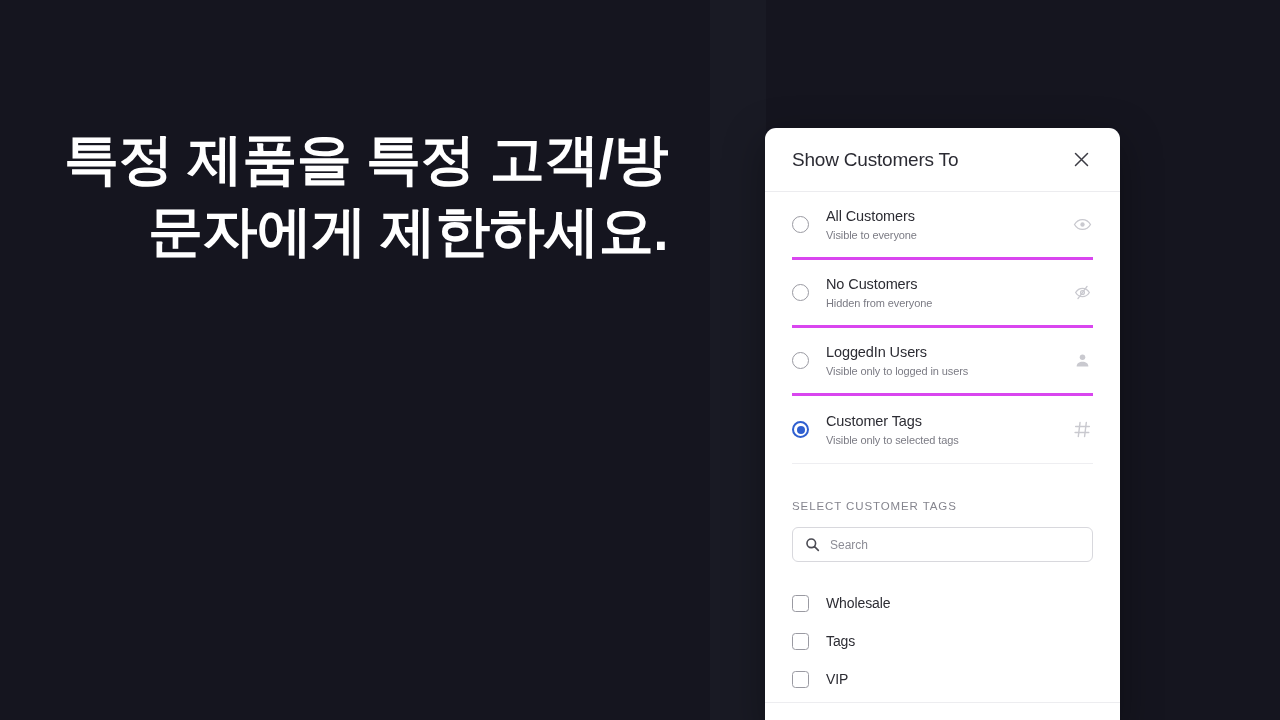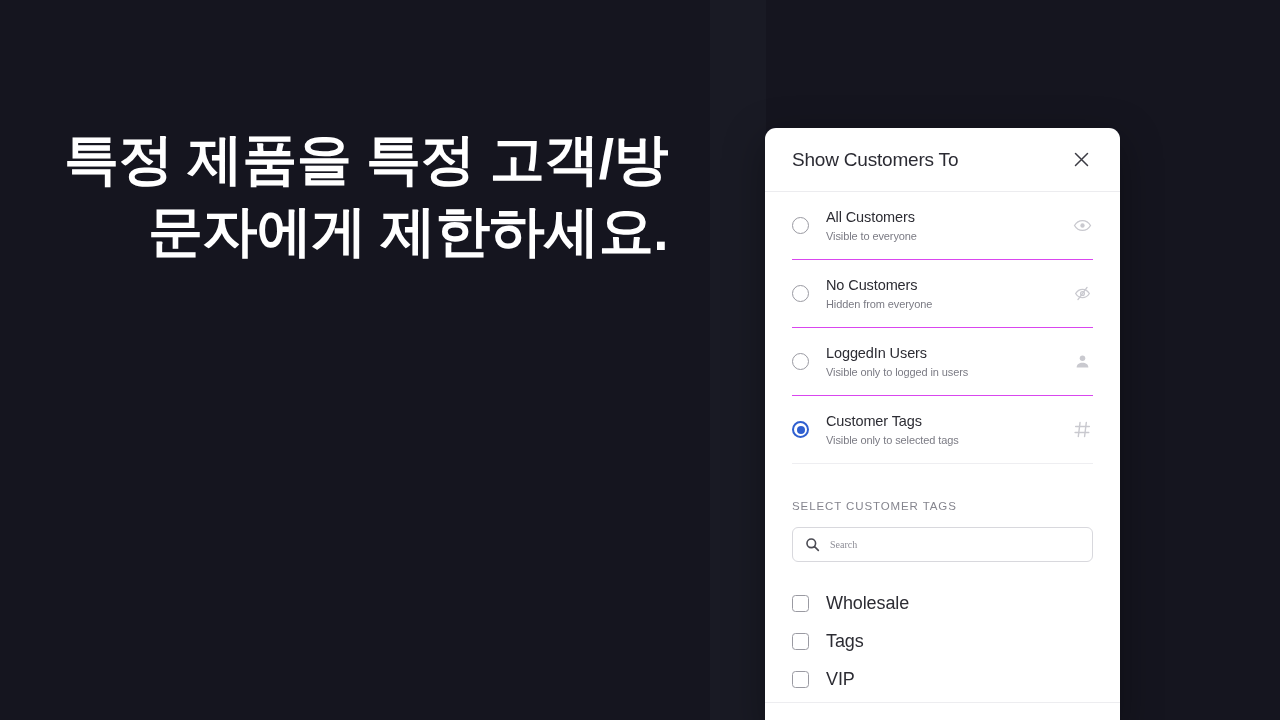--- a/index.html
+++ b/index.html
@@ -87,21 +87,21 @@
 
   
   .options {
     padding: 0 27px;
   }
 
   .option-row {
     display: flex;
     align-items: center;
     height: 68px;
-    border-bottom: 1px solid #d946ef;
+    border-bottom: 3px solid #d946ef;
     cursor: pointer;
   }
   .option-row:last-child { border-bottom: 1px solid #eeeef1; justify-content: center; }
 
   .radio {
     width: 17px;
     height: 17px;
     min-width: 17px;
     border-radius: 50%;
     border: 1.6px solid #9a9aa2;
@@ -179,22 +179,22 @@
     height: 15px;
     color: #4a4a52;
     margin-right: 10px;
     flex: none;
   }
   .search-icon svg { display: block; }
 
   .search-input {
     border: none;
     outline: none;
-    font-family: Liberation Serif, serif;
-    font-size: 10px;
+    font-family: Liberation Sans, sans-serif;
+    font-size: 12px;
     color: #ef4444;
     background: transparent;
     width: 100%;
   }
   .search-input::placeholder { color: #8d8d96; }
 
   .tag-list { margin-top: 22px; }
 
   .tag-row {
     display: flex;
@@ -207,21 +207,21 @@
     width: 17px;
     height: 17px;
     min-width: 17px;
     border: 1.5px solid #9a9aa2;
     border-radius: 3.5px;
     background: #fff;
     margin-right: 17px;
   }
 
   .tag-label {
-    font-size: 18px;
+    font-size: 14px;
     color: #2c2c33;
     letter-spacing: -0.1px;
   }
 
   .panel-footer-divider {
     position: absolute;
     left: 0;
     right: 0;
     top: 574px;
     height: 1px;

